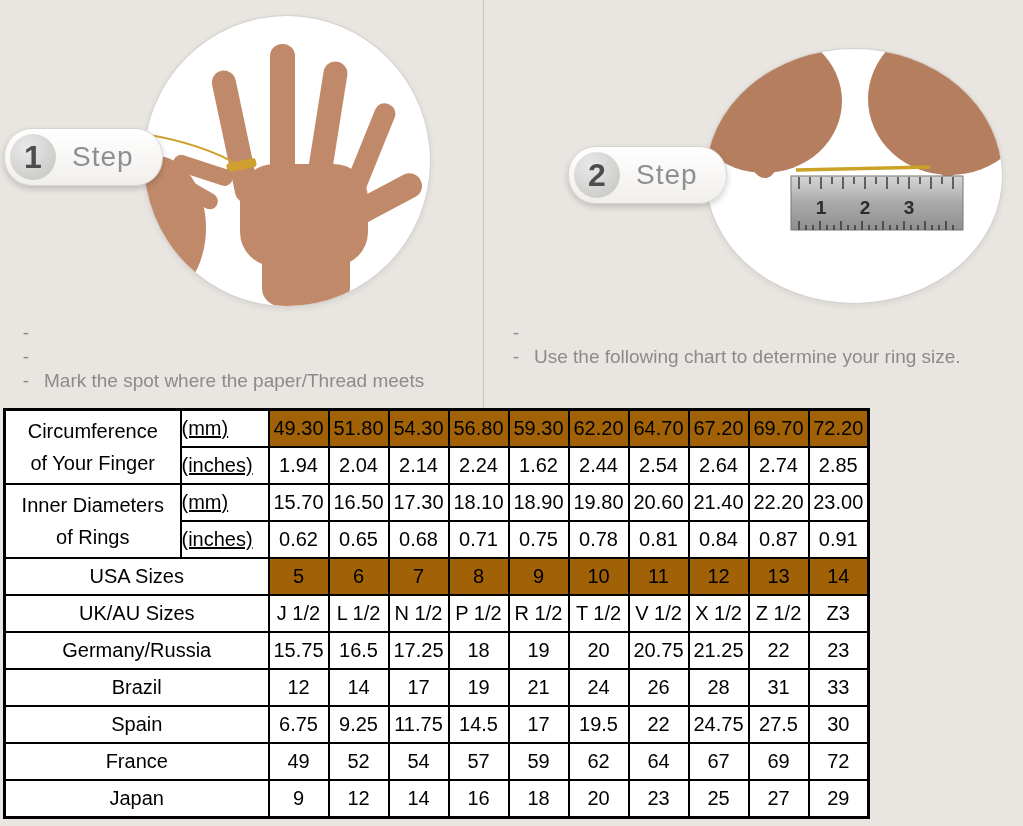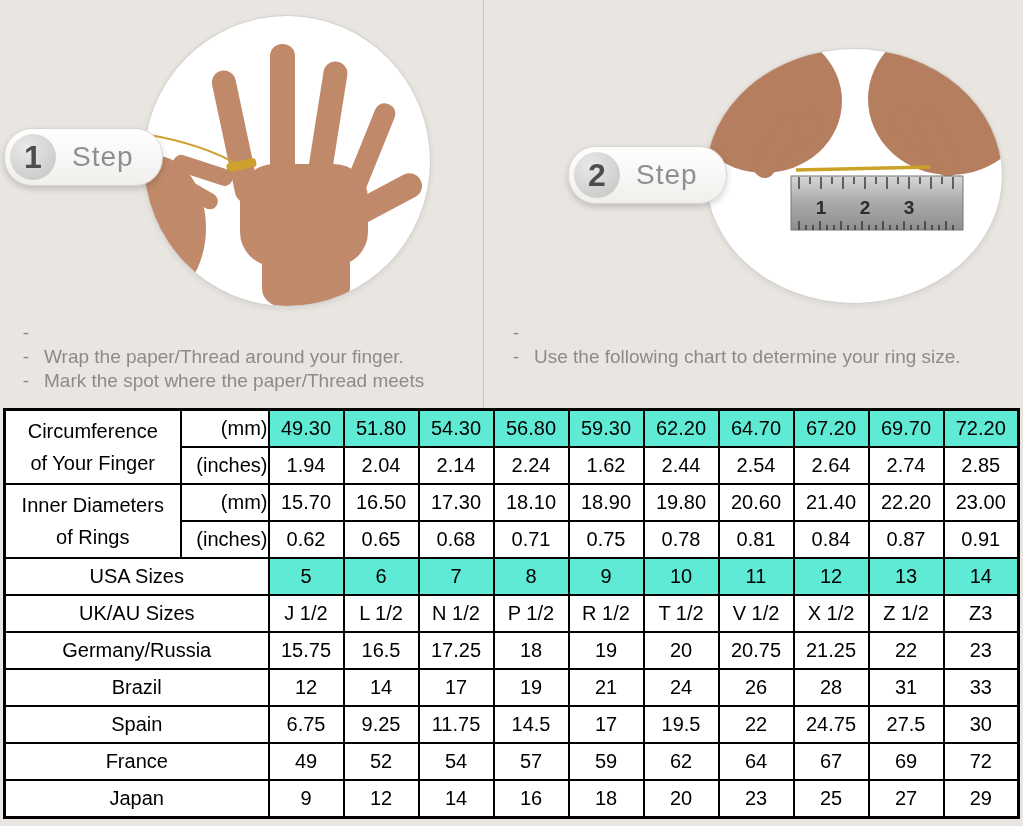--- a/index.html
+++ b/index.html
@@ -44,32 +44,32 @@
   .instr-2 { left:510px; top:321px; }
   .instructions li {
     display:flex; gap:12px; color:#8b8b8b; font-size:19px;
     line-height:24px; white-space:nowrap;
   }
   .instructions .dash { display:inline-block; width:12px; text-align:center; }
 
   
   .table-wrap { position:absolute; top:408px; left:3px; width:1017px; }
   table.size-chart {
-    border-collapse:collapse; table-layout:fixed; width:1017px;
+    border-collapse:collapse; table-layout:fixed; width:867px;
     background:#ffffff; border:3px solid #000; color:#000;
   }
   table.size-chart td {
     border:2px solid #000; height:35px; font-size:20px;
     padding:0; overflow:hidden;
   }
   td.lbl       { text-align:center; padding-left:8px; }
   td.group-lbl { text-align:center; padding-left:0; line-height:1.6; }
-  td.unit      { text-align:right; padding-left:6px; }
+  td.unit      { text-align:left; padding-left:6px;text-decoration:underline; }
   td.val       { text-align:center; }
-  td.shaded    { background:#5eead4; }
+  td.shaded    { background:#a16207; }
 </style>
 </head>
 <body>
 
 <div class="page">
 
   <div class="top-section">
     <div class="v-divider"></div>
 
     <div class="photo-circle circle-1">
@@ -195,21 +195,20 @@
       <span class="step-num">2</span>
       <span class="step-label">Step</span>
     </div>
 
     <ul class="instructions instr-1">
         <li>
           <span class="dash">-</span>
         </li>
         <li>
           <span class="dash">-</span>
-          <span>Wrap the paper/Thread around your finger.</span>
         </li>
         <li>
           <span class="dash">-</span>
           <span>Mark the spot where the paper/Thread meets</span>
         </li>
       </ul>
     <ul class="instructions instr-2">
         <li>
           <span class="dash">-</span>
         </li>

